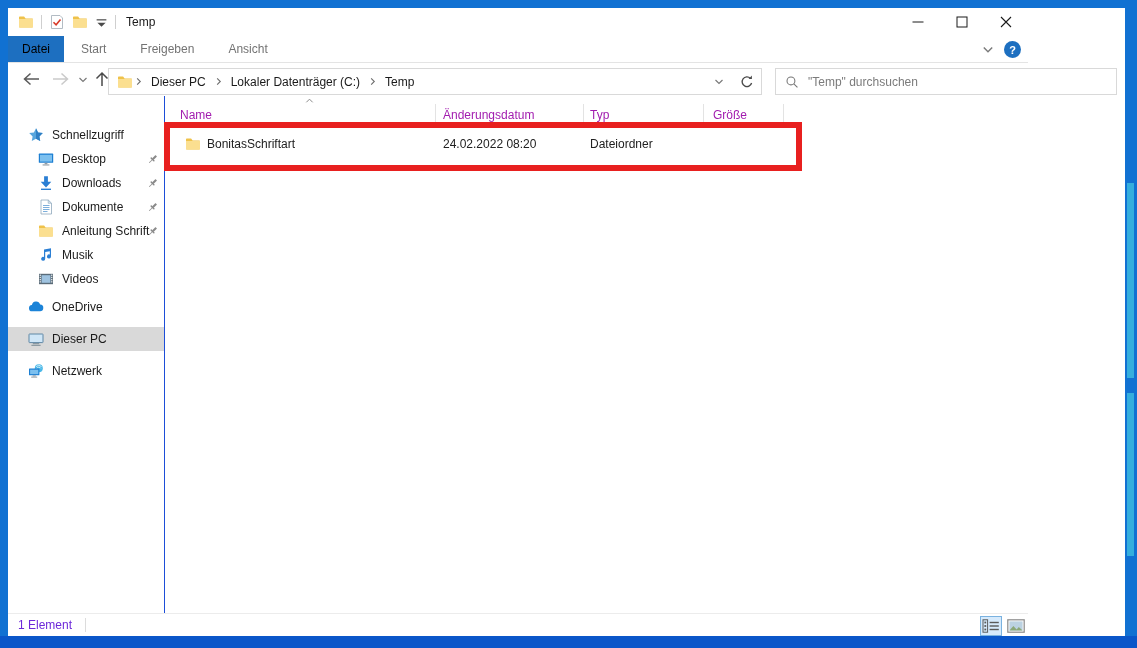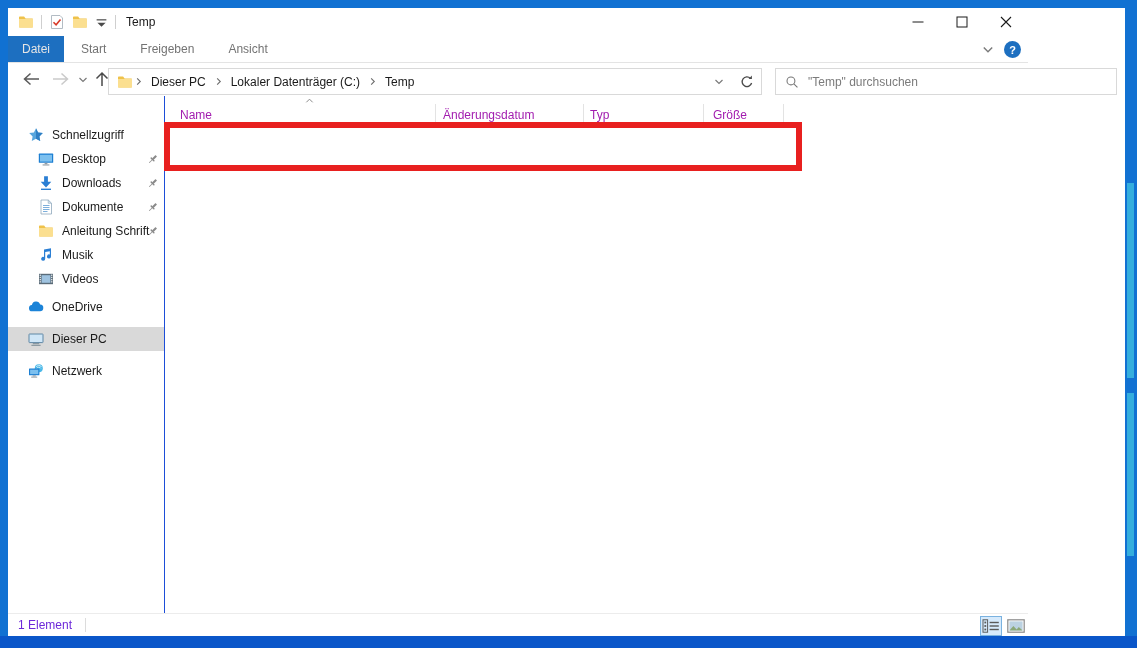--- a/index.html
+++ b/index.html
@@ -27,21 +27,21 @@
   .qat-sep { width:1px; height:14px; background:#cfcfcf; }
   .qat-btn { display:flex; align-items:center; }
   .title-text { margin-left:3px; }
   .win-btns { position:absolute; right:0; top:0; display:flex; }
   .win-btn { width:44px; height:28px; display:flex; align-items:center; justify-content:center; }
   .win-btn .ic { width:12px; height:12px; }
 
   
   .tabrow { position:relative; height:27px; display:flex; align-items:stretch; border-bottom:1px solid #e4e4e4; }
   .tab { display:flex; align-items:center; justify-content:center; color:#737373; }
-  .tab.file { width:56px; background:var(--accent-blue); color:#e5e5e5; }
+  .tab.file { width:56px; background:var(--accent-blue); color:#000000; }
   .tab.plain { padding:0 17px; }
   .ribbon-extra { position:absolute; right:7px; top:5px; display:flex; align-items:center; gap:10px; }
   .chev-mini { width:12px; height:12px; }
   .help-btn { width:17px; height:17px; border-radius:50%; background:var(--accent-blue); color:#fff;
               display:flex; align-items:center; justify-content:center; font-size:11px; font-weight:bold; }
 
   
   .navrow { position:relative; height:33px; }
   .nav-arrow { position:absolute; top:8px; }
   .nav-back    { left:14px; width:18px; height:16px; }
@@ -416,20 +416,32 @@
         </span>
       <div class="colhead ch-name">Name</div>
       <div class="colhead ch-date">Änderungsdatum</div>
       <div class="colhead ch-type">Typ</div>
       <div class="colhead ch-size">Größe</div>
       <div class="col-sep" style="left:269px"></div>
       <div class="col-sep" style="left:417px"></div>
       <div class="col-sep" style="left:537px"></div>
       <div class="col-sep" style="left:617px"></div>
 
+      <div class="file-row">
+        <span class="ic fr-icon">
+            <svg viewBox="0 0 16 16">
+              <path d="M1 3.2c0-.4.3-.7.7-.7h4.4l1.5 1.9h6.7c.4 0 .7.3.7.7v7.7c0 .4-.3.7-.7.7H1.7a.7.7 0 0 1-.7-.7z" fill="#efc24a"></path>
+              <path d="M1 5.1h14v7.7c0 .4-.3.7-.7.7H1.7a.7.7 0 0 1-.7-.7z" fill="#fbdf90"></path>
+            </svg>
+          </span>
+        <span class="row-text fr-name">BonitasSchriftart</span>
+        <span class="row-text fr-date">24.02.2022 08:20</span>
+        <span class="row-text fr-type">Dateiordner</span>
+        <span class="row-text fr-size"></span>
+      </div>
     </div>
   </div>
 
   <div class="statusbar">
     <span>1 Element</span>
     <span class="status-sep"></span>
     <div class="viewbtns">
       <div class="viewbtn active">
         <span class="ic">
             <svg viewBox="0 0 18 14">

